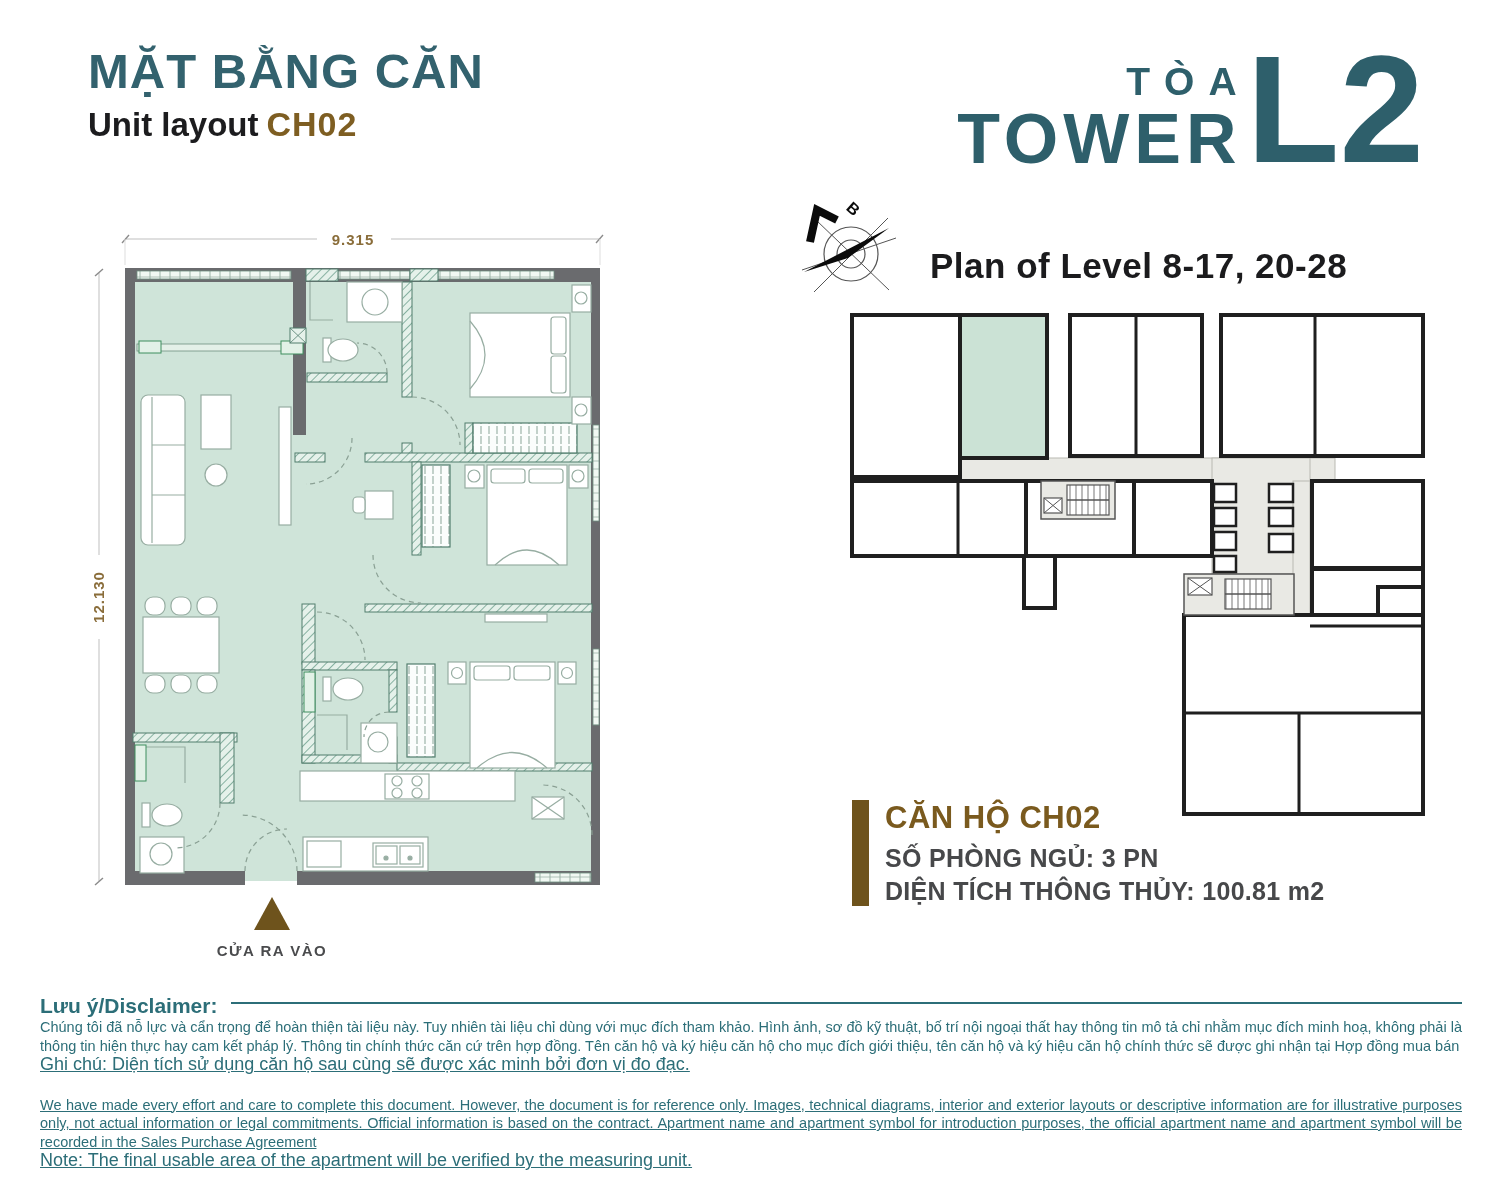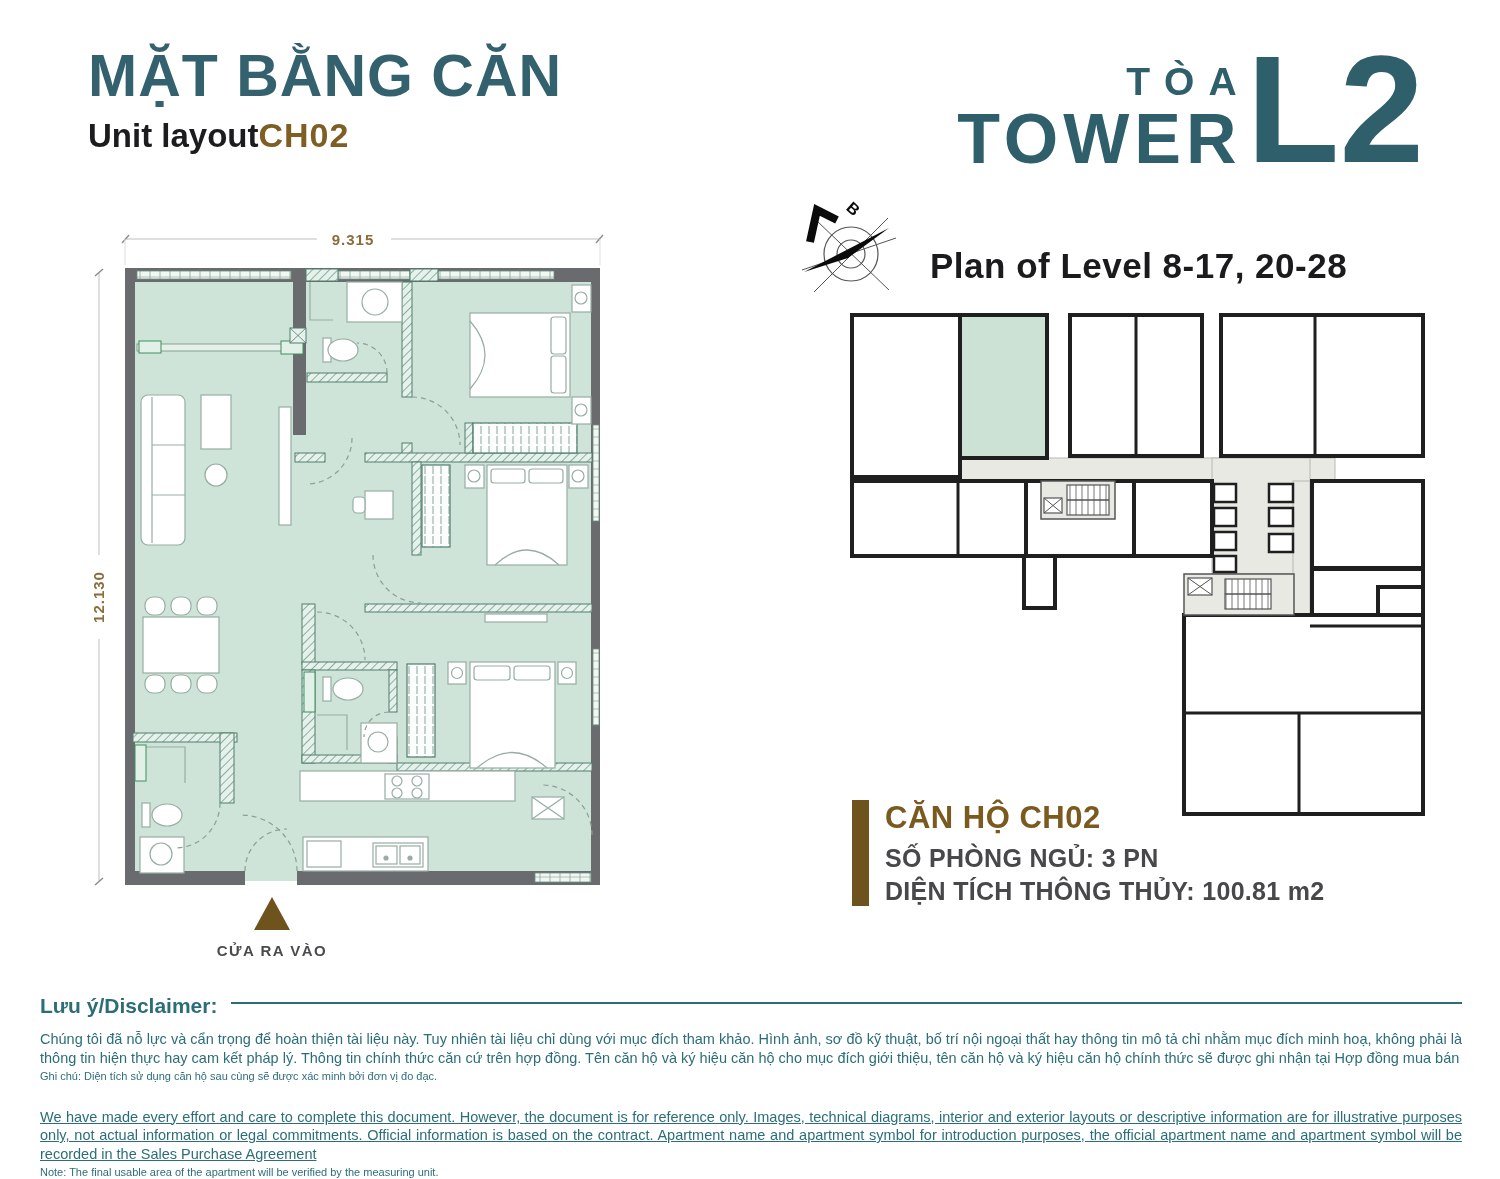--- a/index.html
+++ b/index.html
@@ -3,22 +3,22 @@
 <meta charset="utf-8">
 <style>
   * { margin:0; padding:0; box-sizing:border-box; }
   html,body { background:#ffffff; }
   body { width:1500px; height:1179px; position:relative; overflow:hidden;
          font-family:"Liberation Sans", sans-serif; }
   .abs { position:absolute; }
 
   
   .title-block { left:88px; top:46px; }
-  .main-title { font-size:59px; font-weight:700; color:#33626E; letter-spacing:1px; line-height:1.05; }
-  .subtitle-row { margin-top:8px; display:flex; align-items:baseline; gap:0; }
+  .main-title { font-size:49px; font-weight:700; color:#33626E; letter-spacing:1px; line-height:1.05; }
+  .subtitle-row { margin-top:8px; display:flex; align-items:baseline; gap:8px; }
   .subtitle-en { font-size:33px; font-weight:700; color:#1c1c1e; }
   .unit-code { font-size:34px; font-weight:700; color:#7E5E22; letter-spacing:1px; }
 
   
   .tower-block { right:76px; top:50px; display:flex; align-items:flex-start; }
   .tower-words { text-align:right; color:#2E5F6B; font-weight:700; line-height:1; margin-top:12px; }
   .tower-vn { font-size:39px; letter-spacing:14px; margin-right:-14px; }
   .tower-en { font-size:70px; letter-spacing:5px; margin-right:-5px; margin-top:3px; }
   .tower-code { font-size:152px; font-weight:700; color:#2E5F6B; line-height:0.78; margin-left:10px; }
 
@@ -30,22 +30,22 @@
   .unit-info-text { margin-left:16px; }
   .unit-name { font-size:31px; font-weight:700; color:#7A5A1E; letter-spacing:0.5px; }
   .unit-meta { font-size:25px; font-weight:700; color:#47484A; margin-top:8px; letter-spacing:0.3px; }
   .unit-meta + .unit-meta { margin-top:4px; }
 
   
   .disclaimer { left:40px; top:994px; width:1422px; color:#2C6E78; }
   .disc-head-row { display:flex; align-items:center; }
   .disc-heading { font-size:21px; font-weight:700; white-space:nowrap; }
   .disc-rule { flex:1; border-bottom:2px solid #2C6E78; margin-left:14px; transform:translateY(-3px); }
-  .disc-para { font-size:14.5px; line-height:18.5px; text-align:justify; margin-top:12px; }
-  .disc-note { font-size:11px; line-height:18.5px; }
+  .disc-para { font-size:14.5px; line-height:18.5px; text-align:justify; }
+  .disc-note { font-size:18px; line-height:18.5px;text-decoration:underline; }
   .disc-para.en { margin-top:22px;text-decoration:underline; }
 
   svg text { font-family:"Liberation Sans", sans-serif; }
 </style>
 </head>
 <body>
 
 <div class="abs title-block">
   <div class="main-title">MẶT BẰNG CĂN</div>
   <div class="subtitle-row">

